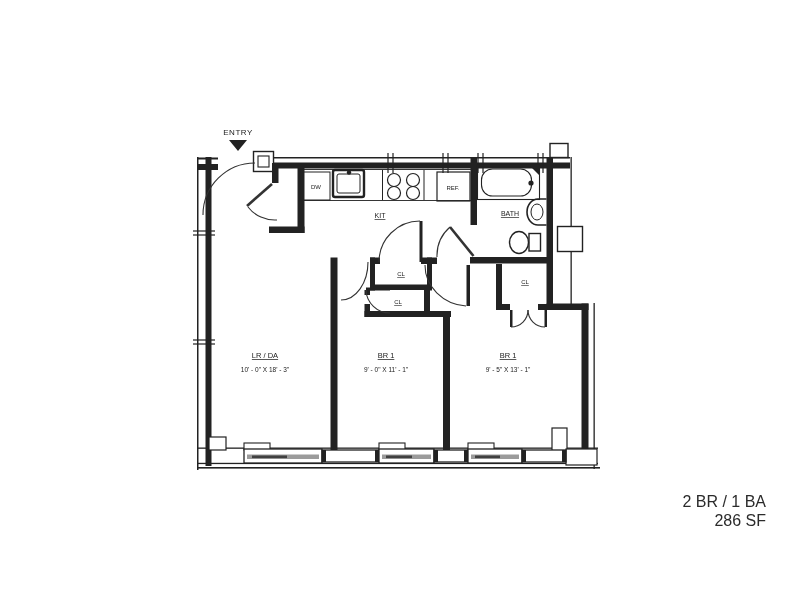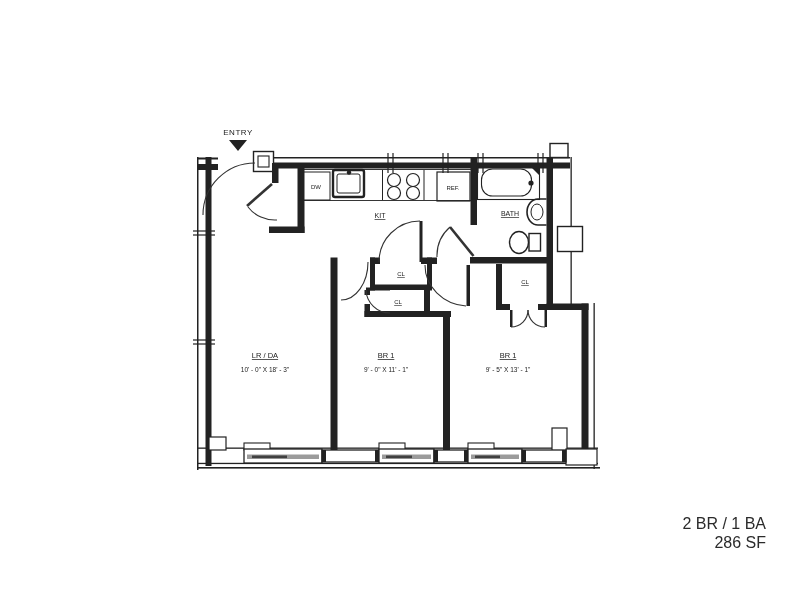--- a/index.html
+++ b/index.html
@@ -1,21 +1,21 @@
 <!DOCTYPE html>
 <html><head>
 <meta charset="utf-8">
 <style>
   html,body{margin:0;padding:0;background:#ffffff;}
   .page{position:relative;width:792px;height:612px;background:#fff;overflow:hidden;
         font-family:"Liberation Sans", sans-serif;}
   svg text{fill:#222;font-family:"Liberation Sans", sans-serif;}
   svg text.u{text-decoration:underline;}
   .summary{position:absolute;right:26px;top:492px;text-align:right;color:#2b2b2b;
-           font-size:16px;line-height:19px;font-family:"Liberation Sans", sans-serif;margin-top:22px;}
+           font-size:16px;line-height:19px;font-family:"Liberation Sans", sans-serif;}
 </style>
 </head>
 <body>
 
 <div class="page">
 <svg width="792" height="612" viewBox="0 0 792 612">
 
   <g fill="#222">
 
     <rect x="253" y="157" width="317" height="1.5"></rect>

